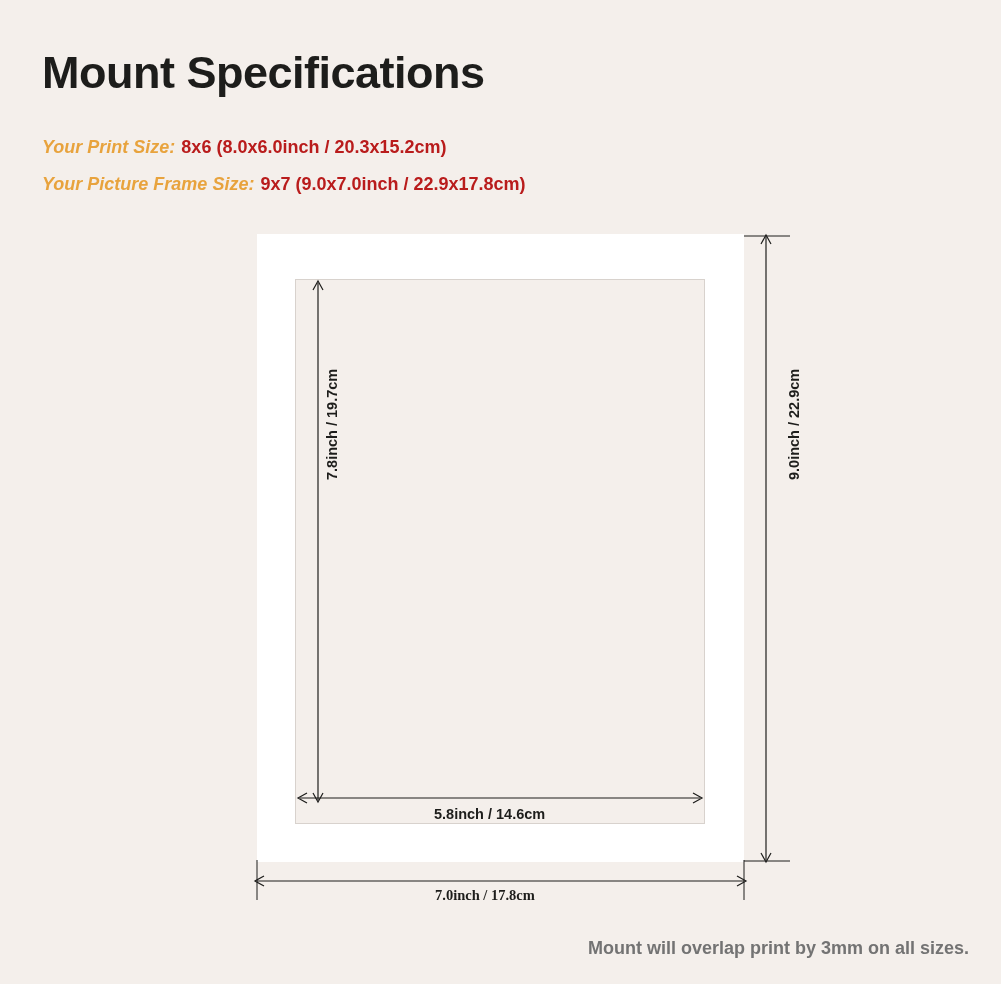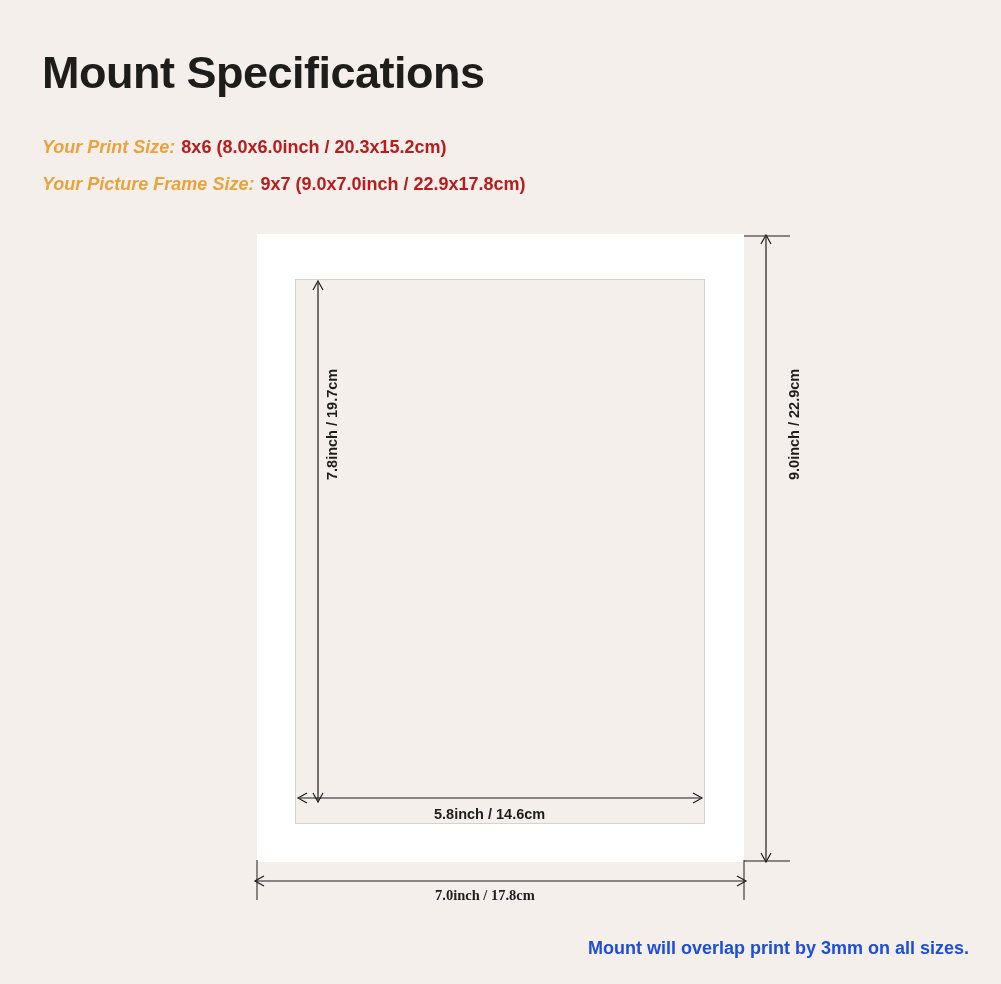--- a/index.html
+++ b/index.html
@@ -113,21 +113,21 @@
     font-family: Liberation Serif, serif;
   }
 
   
   .footer-note {
     position: absolute;
     right: 32px;
     top: 938px;
     font-size: 18px;
     font-weight: bold;
-    color: #1d4ed8;
+    color: #737373;
     white-space: nowrap;
   }
 </style>
 </head>
 <body>
 
 <div class="page">
 
   <div class="title">Mount Specifications</div>
 

